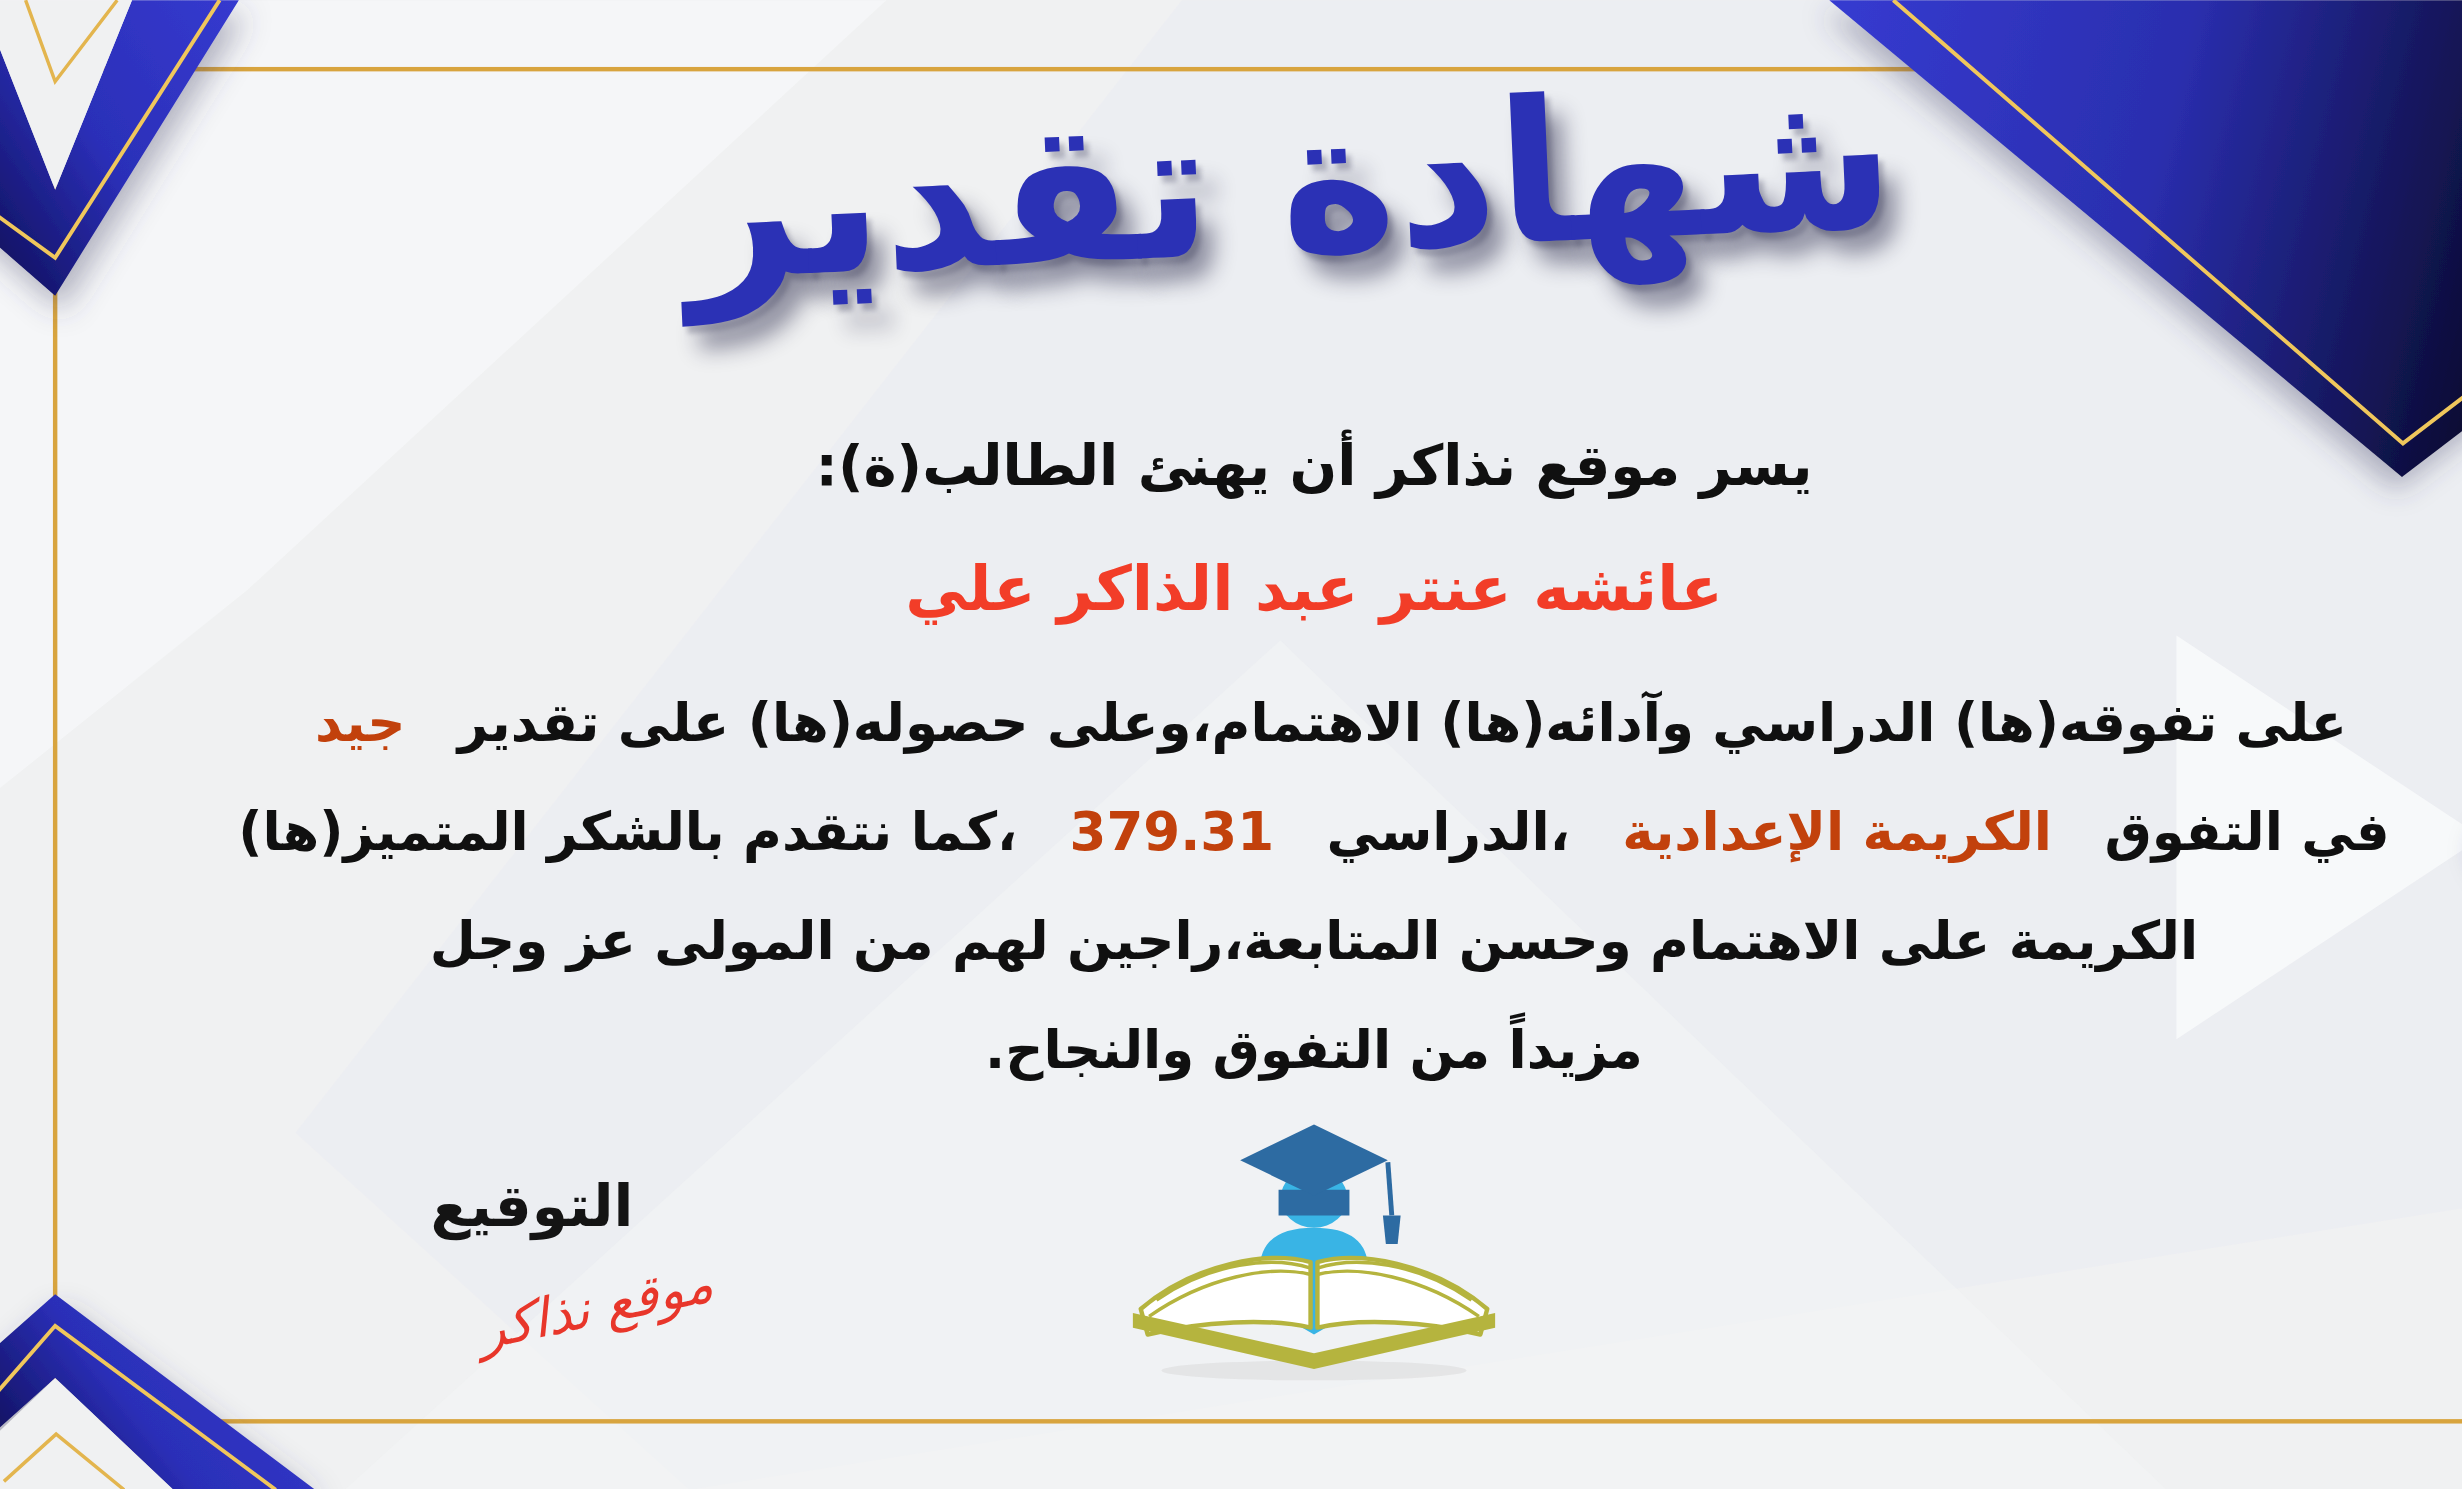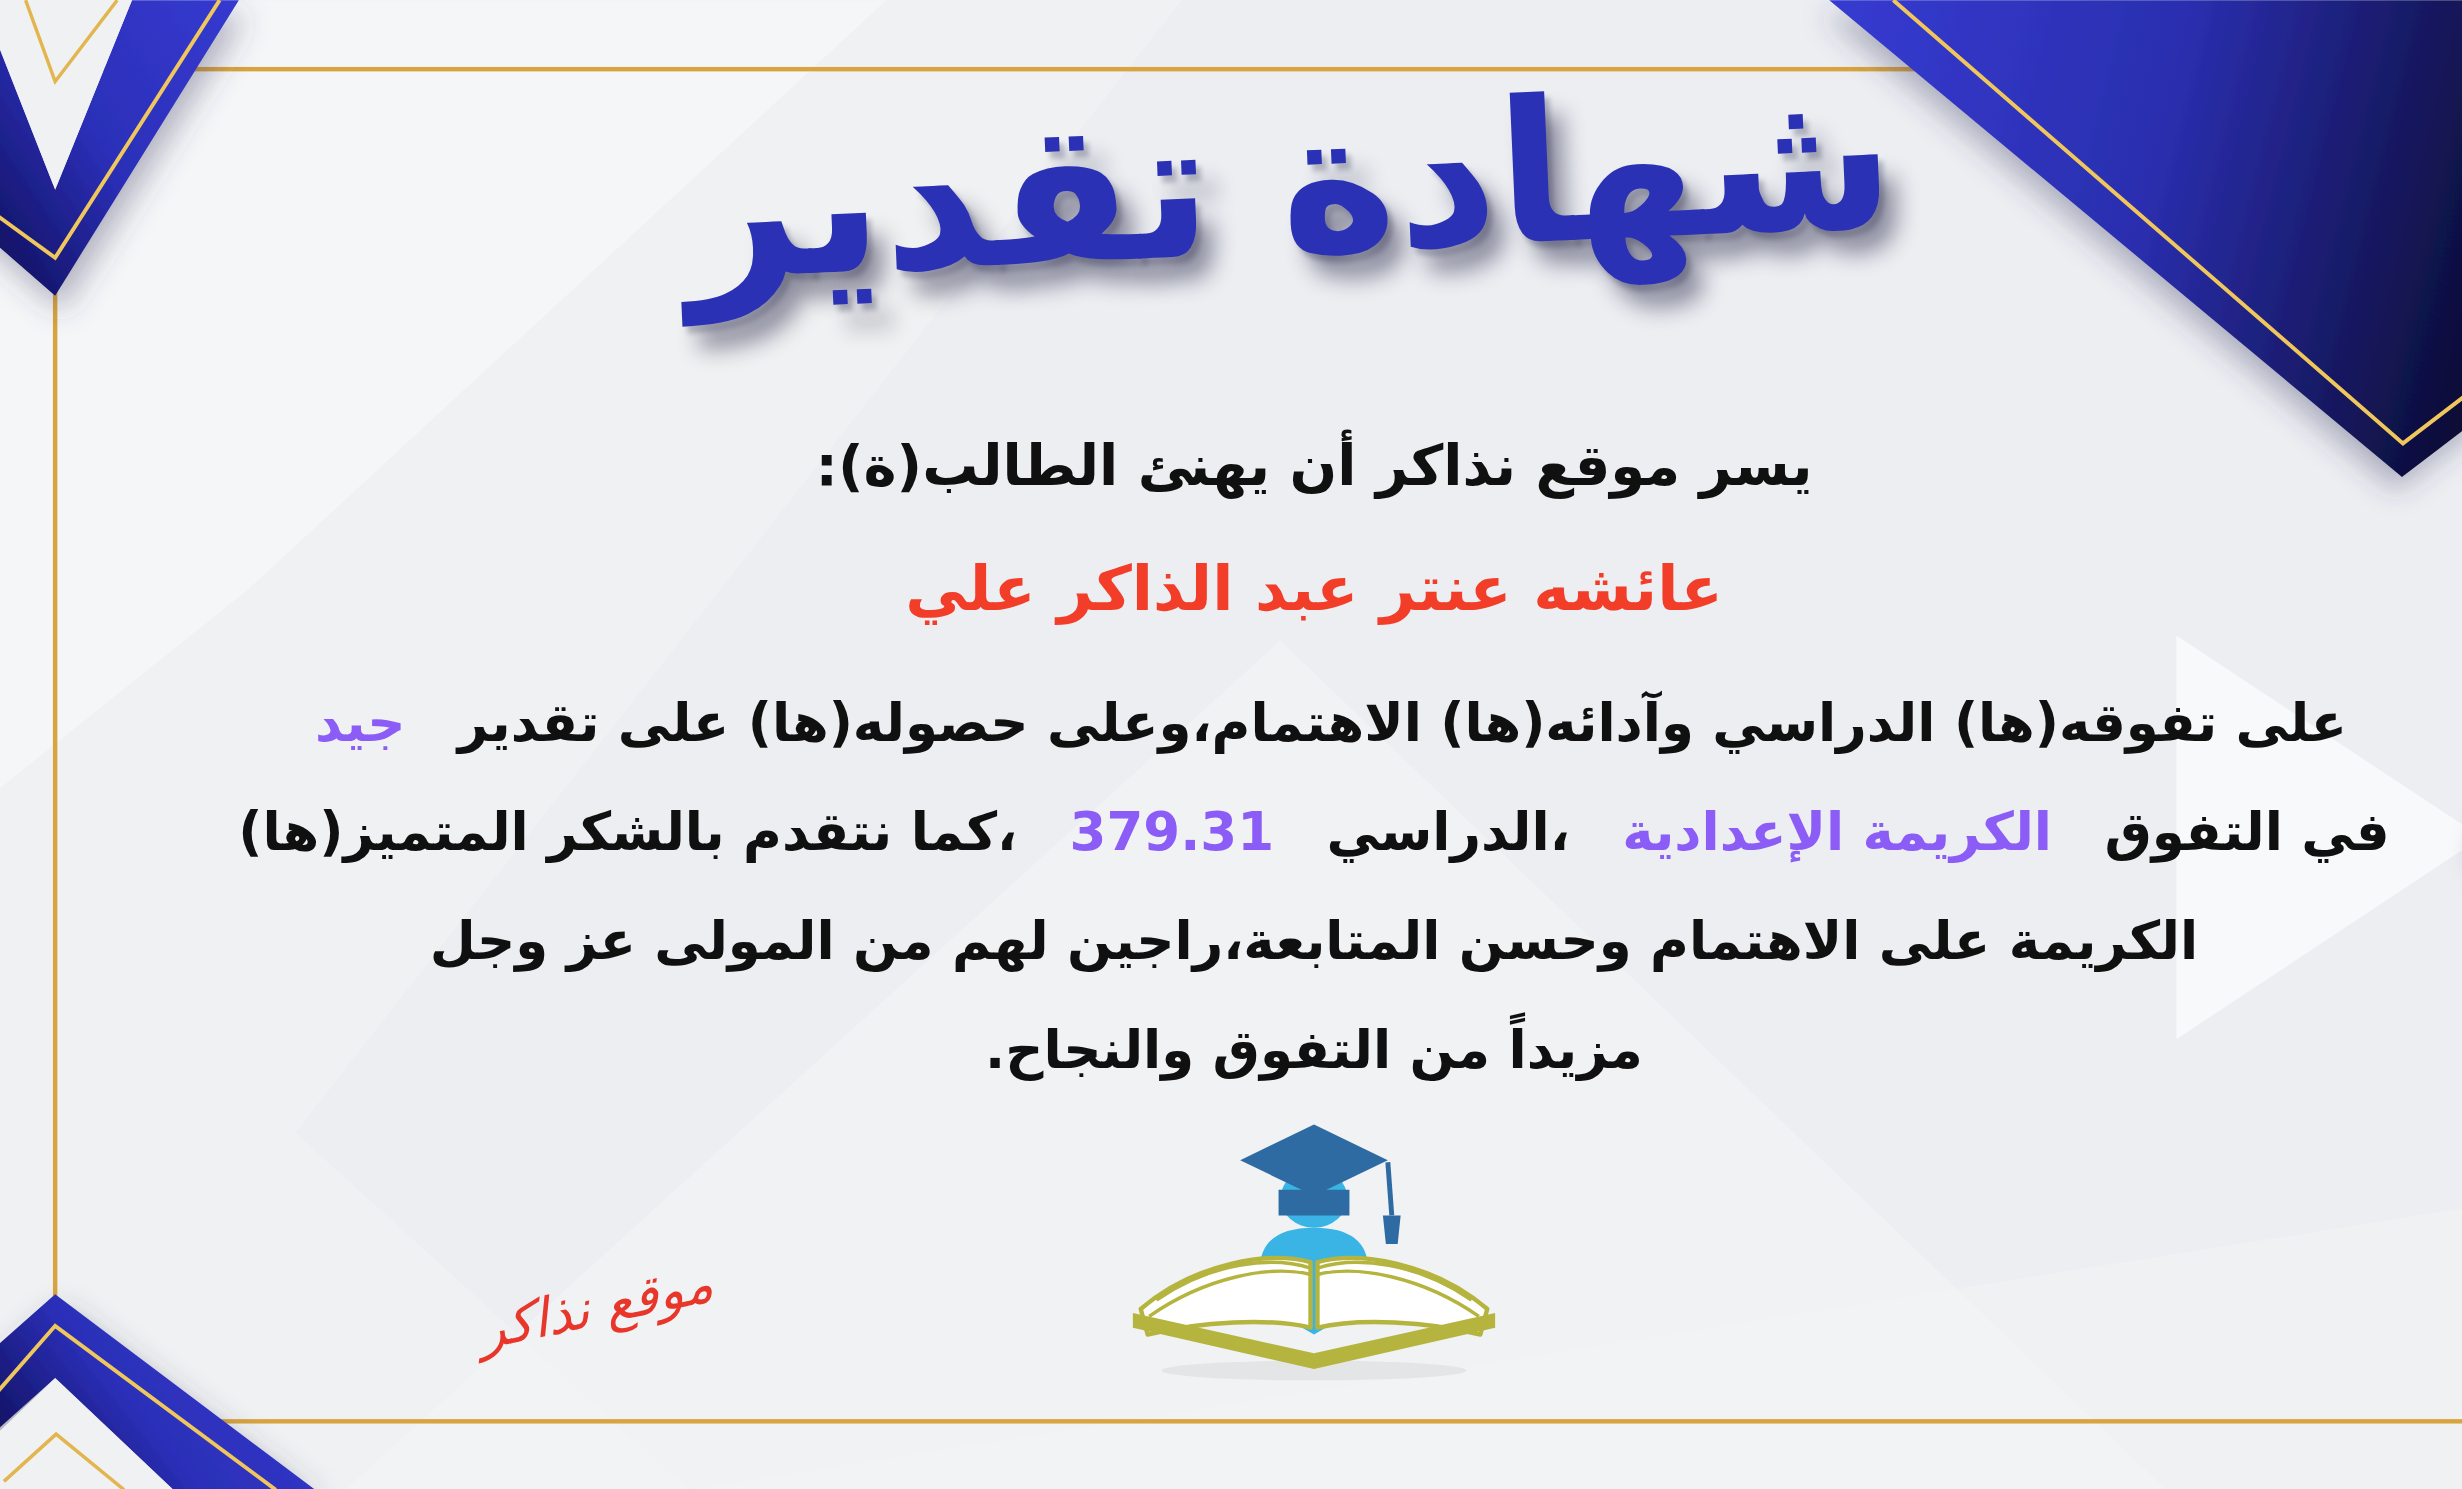--- a/index.html
+++ b/index.html
@@ -18,21 +18,21 @@
     font-size:56px;font-weight:bold;color:#101010;
   }
   .name{
     position:absolute;top:552px;left:123px;width:2382px;text-align:center;direction:rtl;
     font-size:62px;font-weight:bold;color:#f23d28;
   }
   .para{
     position:absolute;top:668px;left:123px;width:2382px;text-align:center;direction:rtl;
     font-size:53px;font-weight:bold;color:#101010;line-height:109px;
   }
-  .para .red{color:#8b5cf6;}
+  .para .red{color:#c2410c;}
   .para .gap{margin:0 34px;}
   .sig-label{
     position:absolute;top:1172px;left:409px;width:246px;text-align:center;direction:rtl;
     font-size:58px;font-weight:bold;color:#141414;
   }
   .sig-script{
     position:absolute;top:1276px;left:404px;width:384px;text-align:center;direction:rtl;
     font-size:53px;font-style:italic;color:#e8362a;
     transform:rotate(-12deg) skewX(-4deg);
   }
@@ -133,20 +133,21 @@
       <span>في التفوق</span>
       <span class="red gap">الكريمة الإعدادية</span>
       <span>،الدراسي</span>
       <span class="red gap">379.31</span>
       <span>،كما نتقدم بالشكر المتميز(ها)</span>
     </div>
     <div>الكريمة على الاهتمام وحسن المتابعة،راجين لهم من المولى عز وجل</div>
     <div>مزيداً من التفوق والنجاح.</div>
   </div>
 
+  <div class="sig-label">التوقيع</div>
   <div class="sig-script">موقع نذاكر</div>
 
   <div class="logo">
     <svg width="384" height="315" viewBox="0 0 780 640" aria-hidden="true">
       <ellipse cx="390" cy="515" rx="310" ry="20" fill="#d8d8d8" opacity="0.5"></ellipse>
 
       <path d="M390,225 Q500,225 500,310 Q500,380 445,410 L390,442 L335,410 Q280,380 280,310 Q280,225 390,225 Z" fill="#39b4e5"></path>
 
       <ellipse cx="390" cy="165" rx="68" ry="60" fill="#39b4e5"></ellipse>
 

